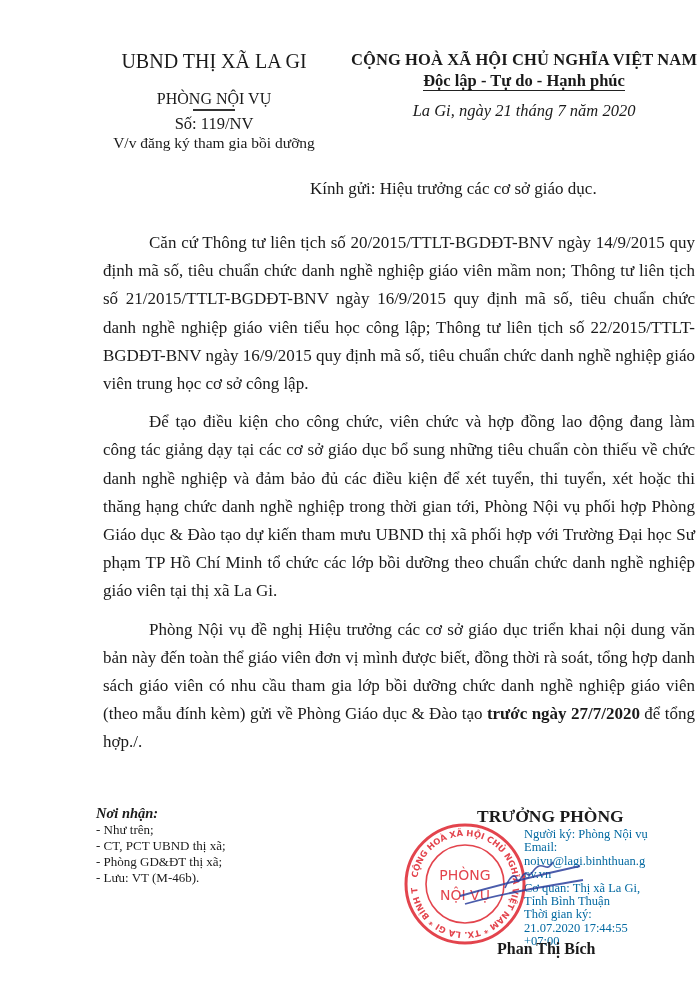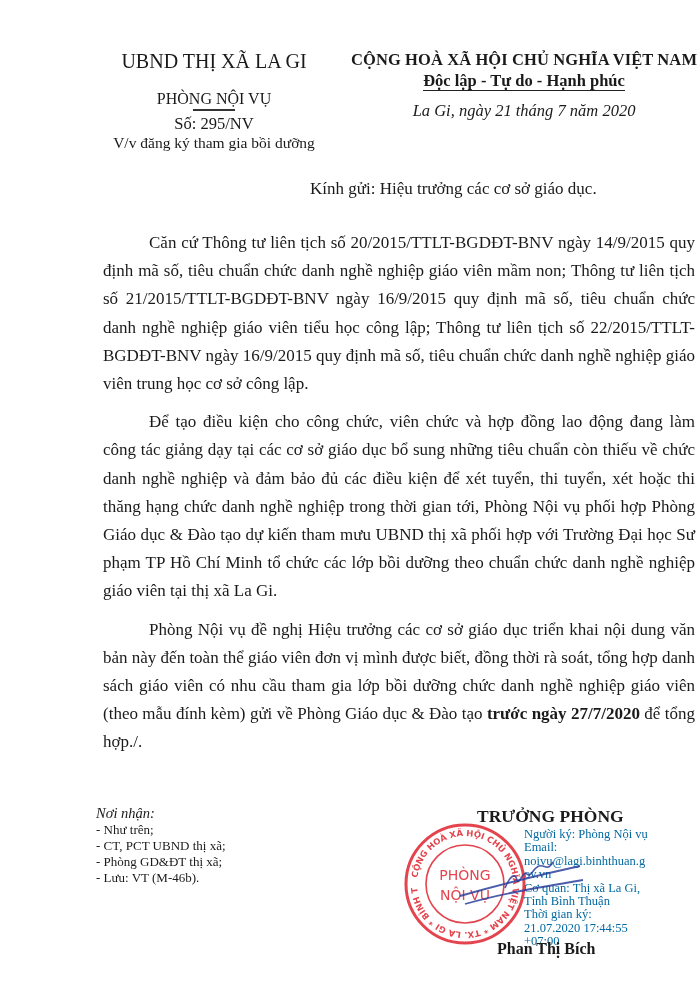--- a/index.html
+++ b/index.html
@@ -28,39 +28,39 @@
 
     
     #recipient { left: 310px; top: 179px; font-size: 17px; }
 
     
     #body { left: 97px; top: 229px; width: 598px; font-size: 17px; line-height: 28.2px; text-align: justify; }
     #body p { margin: 0 0 10px 6px; text-indent: 46px; }
 
     
     #nn { left: 96px; top: 805px; font-size: 13px; line-height: 16px; }
-    #nn .nn-title { font-weight: normal; font-style: italic; font-size: 14.5px; margin-bottom: 1px; }
+    #nn .nn-title { font-weight: bold; font-style: italic; font-size: 14.5px; margin-bottom: 1px; }
 
     
     #sig-title { left: 477px; top: 806px; font-weight: bold; font-size: 17.5px; }
     #sig-meta { left: 524px; top: 828px; font-size: 12.5px; line-height: 13.4px; width: 170px; color: #0369a1; }
     #sig-name { left: 497px; top: 940px; font-weight: bold; font-size: 16px; }
 
     
     #stamp { left: 403px; top: 822px; width: 124px; height: 124px; }
     #signature-scribble { left: 455px; top: 848px; width: 130px; height: 60px; }
   </style>
 </head>
 <body>
 
 <div id="hdr-left" class="abs center">
   <div class="org">UBND THỊ XÃ LA GI</div>
   <div class="dept">PHÒNG NỘI VỤ</div>
   <div class="rule"></div>
-  <div class="num">Số: 295/NV</div>
+  <div class="num">Số: 119/NV</div>
   <div class="subj">V/v đăng ký tham gia bồi dưỡng</div>
 </div>
 
 <div id="hdr-right" class="abs center">
   <div class="nation">CỘNG HOÀ XÃ HỘI CHỦ NGHĨA VIỆT NAM</div>
   <div class="motto"><span>Độc lập - Tự do - Hạnh phúc</span></div>
   <div class="date">La Gi, ngày 21 tháng 7 năm 2020</div>
 </div>
 
 <div id="recipient" class="abs">Kính gửi: Hiệu trưởng các cơ sở giáo dục.</div>

